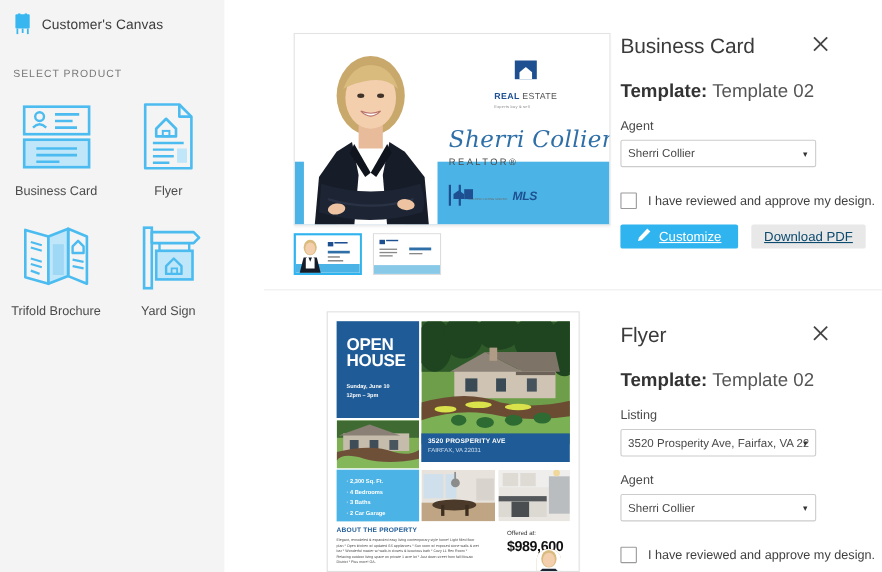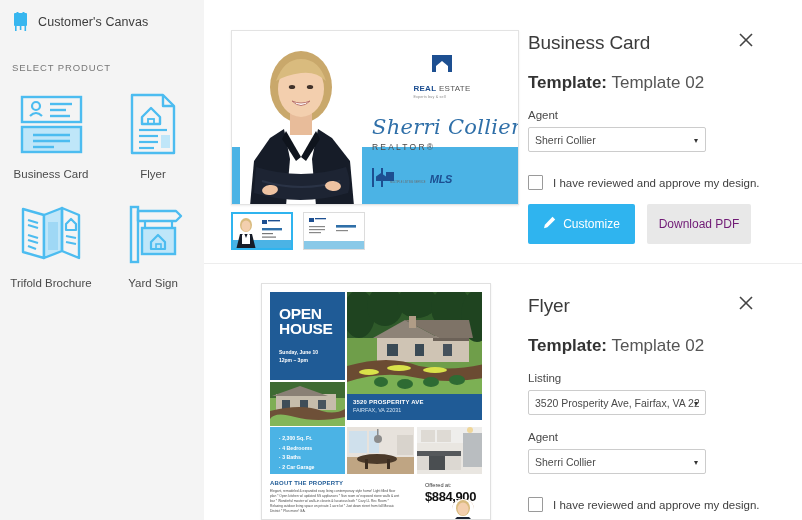--- a/index.html
+++ b/index.html
@@ -2,21 +2,21 @@
 <html><head>
 <meta charset="utf-8">
 <style>
   * { box-sizing: border-box; margin: 0; padding: 0; }
   html, body {
     width: 802px; height: 520px;
     font-family: "Liberation Sans", sans-serif;
     background: #ffffff;
     overflow: hidden;
   }
-  .app { position: relative; width: 802px; height: 520px; display: flex; }
+  .app { position: relative; width: 802px; height: 520px; display: flex; gap: 36px; }
 
   
   .sidebar {
     width: 204px; height: 520px;
     background: #f4f4f4;
     flex: 0 0 204px;
     position: relative;
   }
   .brand {
     display: flex; align-items: center; gap: 9px;
@@ -218,26 +218,26 @@
   }
   .select .sv { overflow: hidden; text-overflow: clip; white-space: nowrap; padding-right: 12px; }
   .chk-row { margin-top: 23px; display: flex; align-items: center; gap: 10px; }
   .chk {
     width: 15px; height: 15px; border: 1px solid #9a9a9a; background: #fff;
     cursor: pointer; border-radius: 1px;
   }
   .chk-label { font-size: 11.5px; color: #3f3f3f; }
   .btn-row { margin-top: 14px; display: flex; gap: 12px; }
   .btn {
-    height: 40px; border: none; border-radius: 2px;
+    height: 22px; border: none; border-radius: 2px;
     display: flex; align-items: center; justify-content: center; gap: 7px;
-    font-size: 12px; cursor: pointer;
+    font-size: 12px; cursor: pointer; text-decoration: underline;
   }
   .btn-primary { background: #2fb4ef; color: #fff; width: 107px; }
-  .btn-disabled { background: #e8e8e8; color: #701a75; width: 104px; cursor: default; }
+  .btn-disabled { background: #e8e8e8; color: #0c4a6e; width: 104px; cursor: default; }
   .pencil { display: block; }
 </style>
 </head>
 <body>
 
 <div class="app">
 
   <aside class="sidebar">
 
     <div class="brand">
@@ -595,21 +595,21 @@
               </svg>
             </div>
 
             <div class="fl-about">
               <div class="fl-about-h">ABOUT THE PROPERTY</div>
               <div class="fl-about-p">Elegant, remodeled &amp; expanded easy living contemporary style home! Light filled floor plan * Open kitchen w/ updated SS appliances * Sun room w/ exposed stone walls &amp; wet bar * Wonderful master w/ walk-in closets &amp; luxurious bath * Cozy LL Rec Room * Relaxing outdoor living space on private 1 acre lot * Just down street from fall Mosaic District * Plus more! GA.</div>
             </div>
 
             <div class="fl-price">
               <div class="fl-price-lab">Offered at:</div>
-              <div class="fl-price-val">$884,900</div>
+              <div class="fl-price-val">$989,600</div>
             </div>
 
             <div class="fl-agent">
               <svg width="22" height="20" viewBox="0 0 22 20">
                 <rect width="22" height="20" fill="#ffffff"></rect>
                 <ellipse cx="11" cy="9" rx="7" ry="8" fill="#d9bb7e"></ellipse>
                 <ellipse cx="11" cy="10" rx="5.5" ry="6.5" fill="#f3cfae"></ellipse>
                 <path d="M5 18 L3 20 L19 20 L17 18 Z" fill="#1d2433"></path>
               </svg>
             </div>

